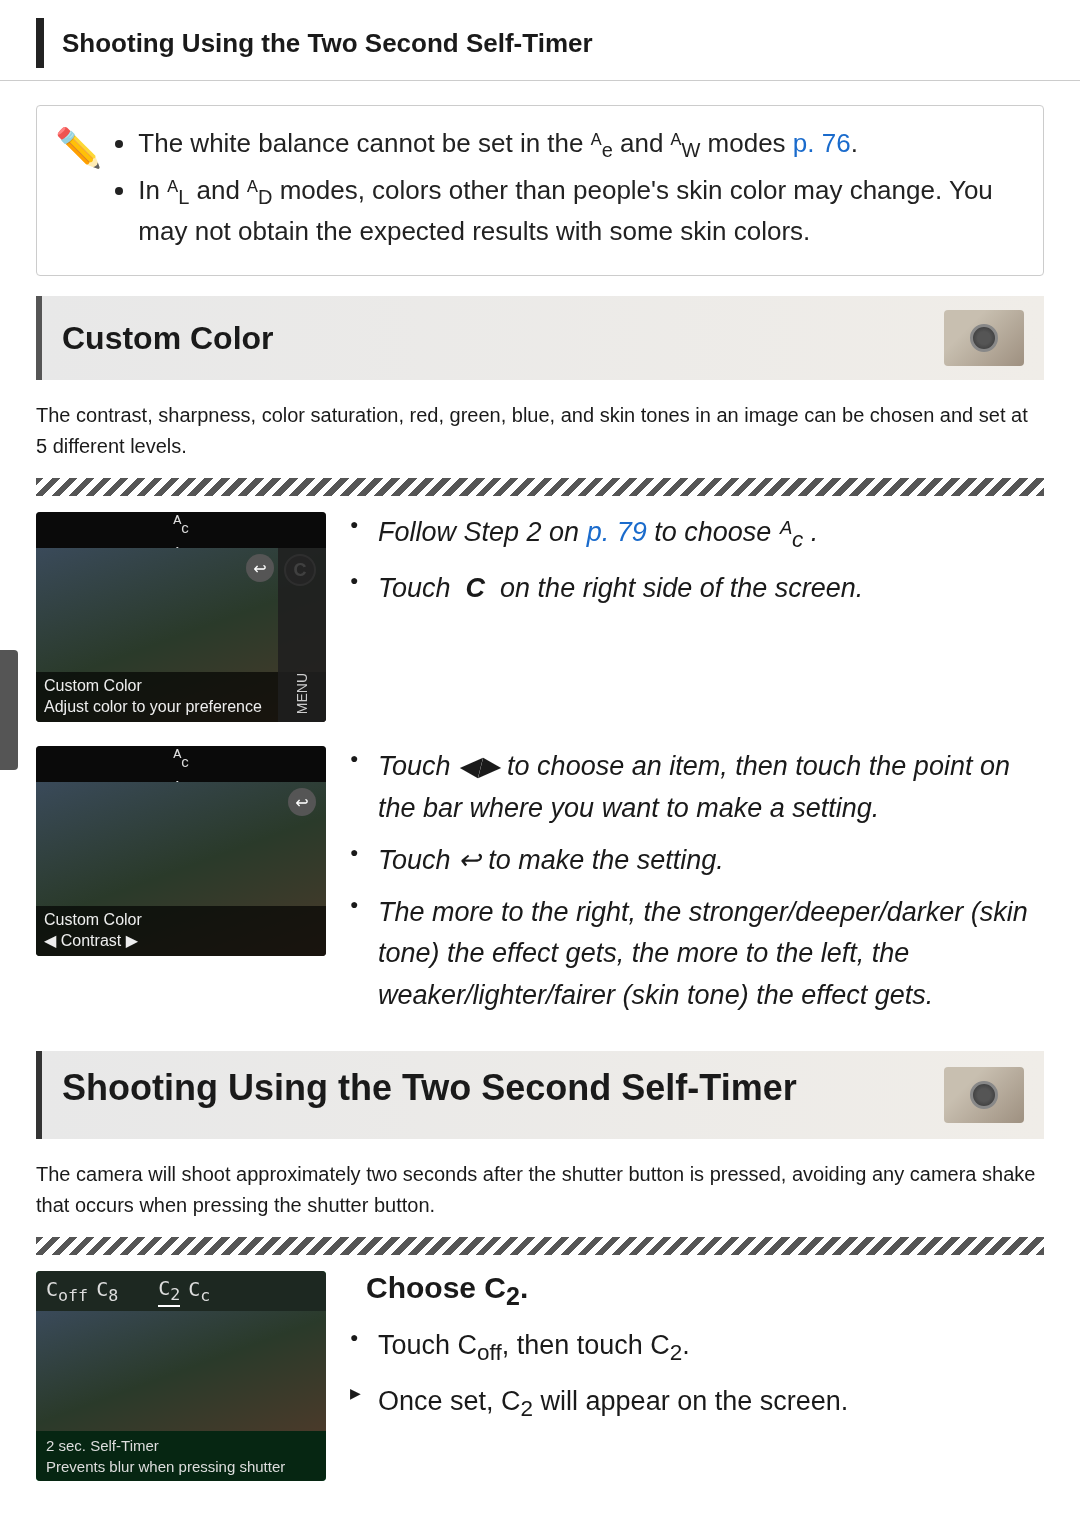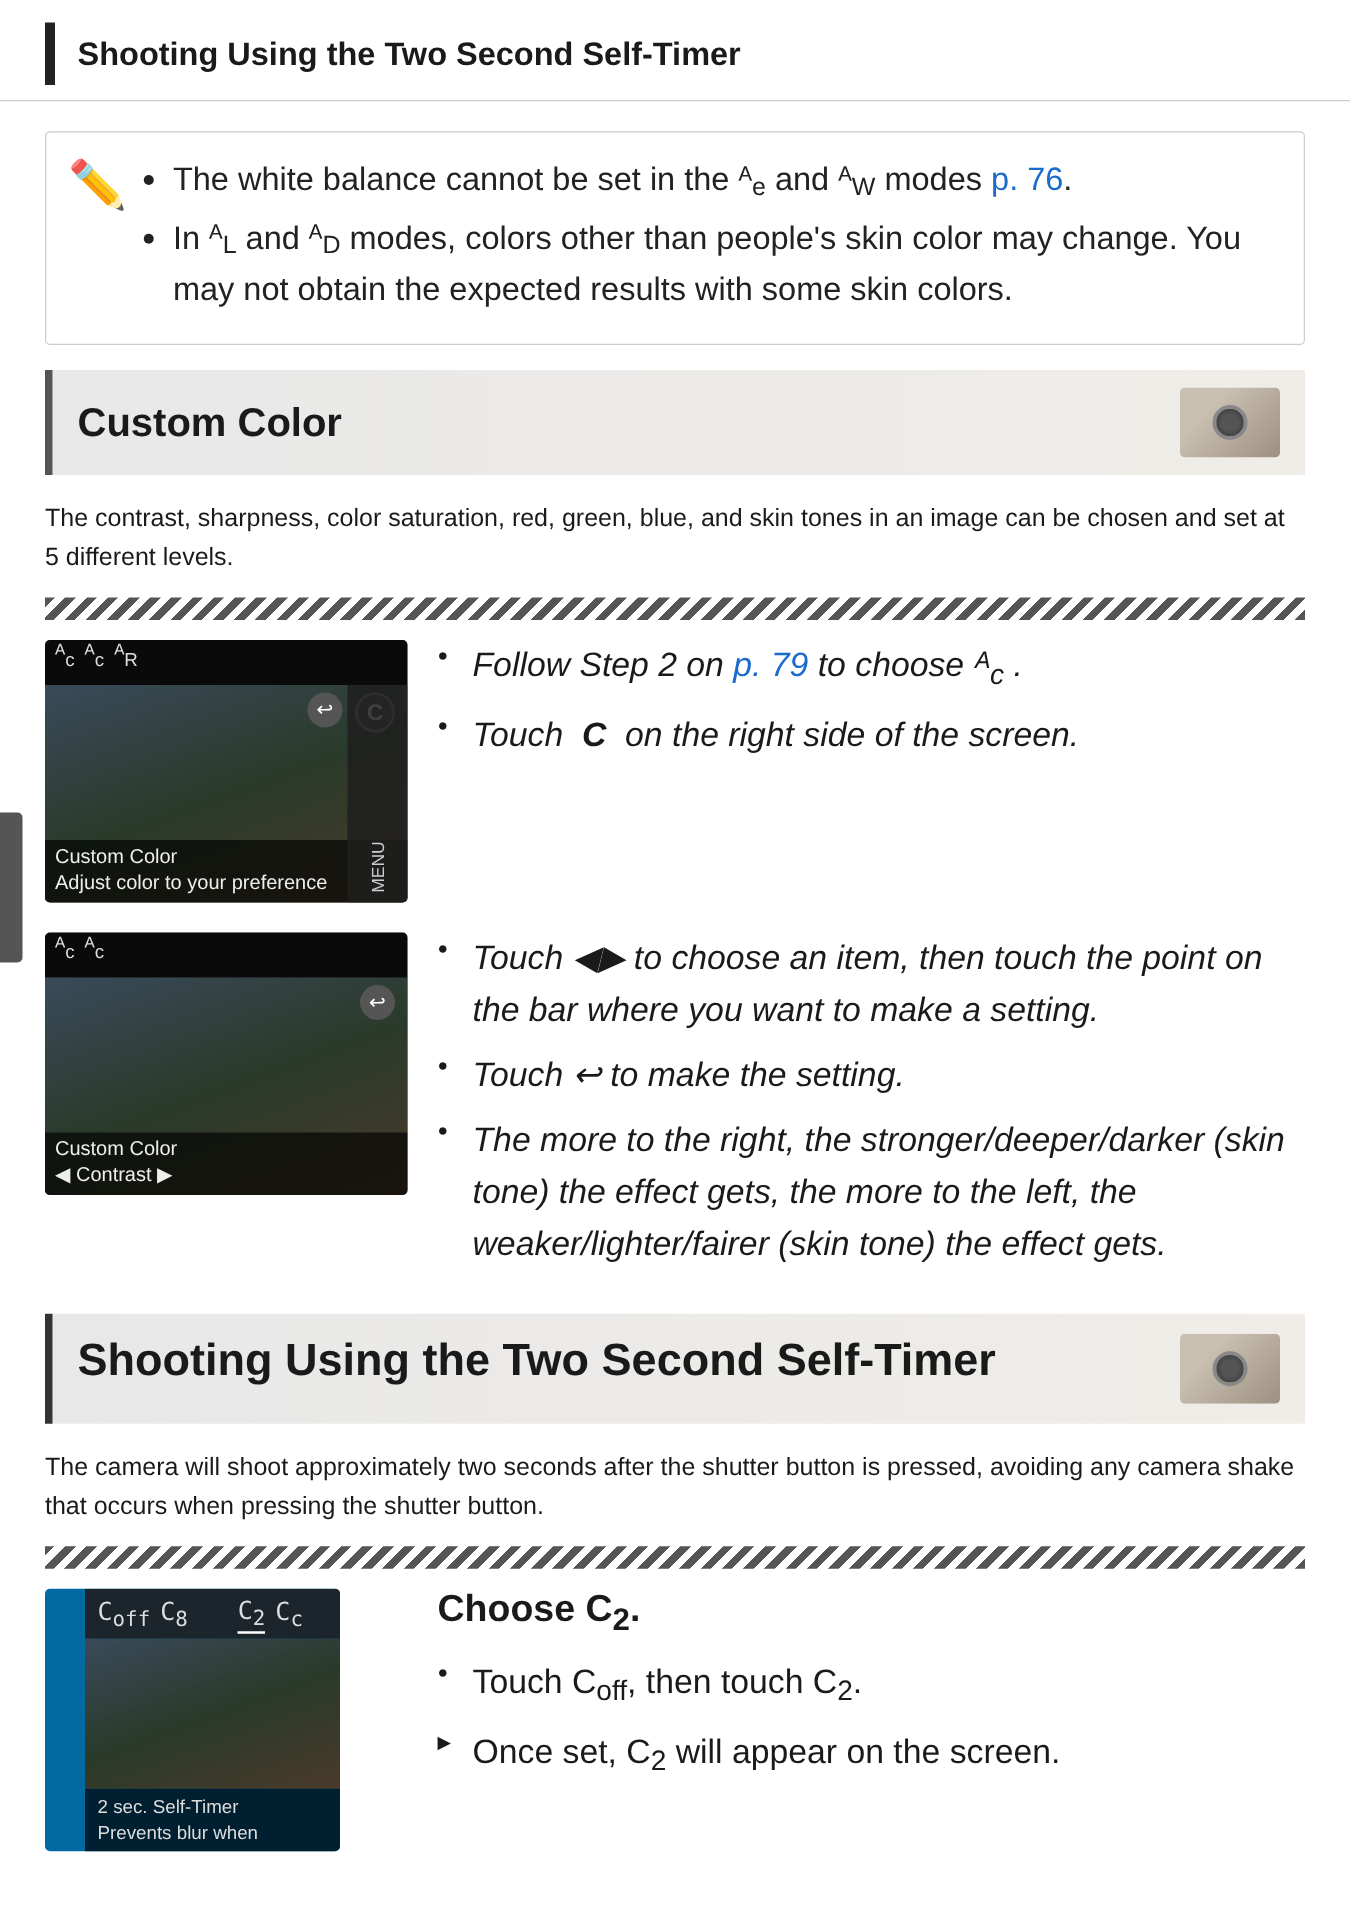--- a/index.html
+++ b/index.html
@@ -144,22 +144,24 @@
       border-radius: 4px;
       position: relative;
       overflow: hidden;
       display: flex;
       flex-direction: column;
     }
     .screen-img-top {
       height: 36px;
       background: rgba(0,0,0,0.6);
       display: flex;
+      align-items: center;
       padding: 0 8px;
       gap: 8px;
+      flex-direction: column;
     }
     .screen-icon-label {
       color: #ddd;
       font-size: 18px;
     }
     .screen-img-body {
       flex: 1;
       background: linear-gradient(160deg, #3a4a5a 0%, #2a3a2a 50%, #4a3a2a 100%);
       position: relative;
     }
@@ -280,27 +282,26 @@
       display: flex;
       gap: 24px;
       margin: 0 36px 24px 36px;
       align-items: flex-start;
     }
     .self-timer-screen {
       width: 290px;
       flex-shrink: 0;
     }
     .self-timer-img {
-      width: 236px;
+      width: 290px;
       height: 210px;
-      background: #0369a1;
+      background: #15803d;
       border-radius: 4px;
       overflow: hidden;
       position: relative;
-      padding-left: 32px;
     }
     .timer-icons-row {
       height: 40px;
       background: rgba(30,30,30,0.9);
       display: flex;
       align-items: center;
       padding: 0 10px;
       gap: 8px;
     }
     .timer-icon-item {
@@ -325,20 +326,21 @@
     .self-timer-instructions {
       flex: 1;
     }
     .choose-heading {
       font-size: 30px;
       font-weight: bold;
       margin-bottom: 14px;
       display: flex;
       align-items: flex-start;
       gap: 8px;
+      margin-left: 16px;
     }
     .self-timer-instructions ul {
       list-style: none;
       padding: 0;
     }
     .self-timer-instructions ul li {
       padding-left: 28px;
       position: relative;
       margin-bottom: 10px;
       font-size: 27px;

